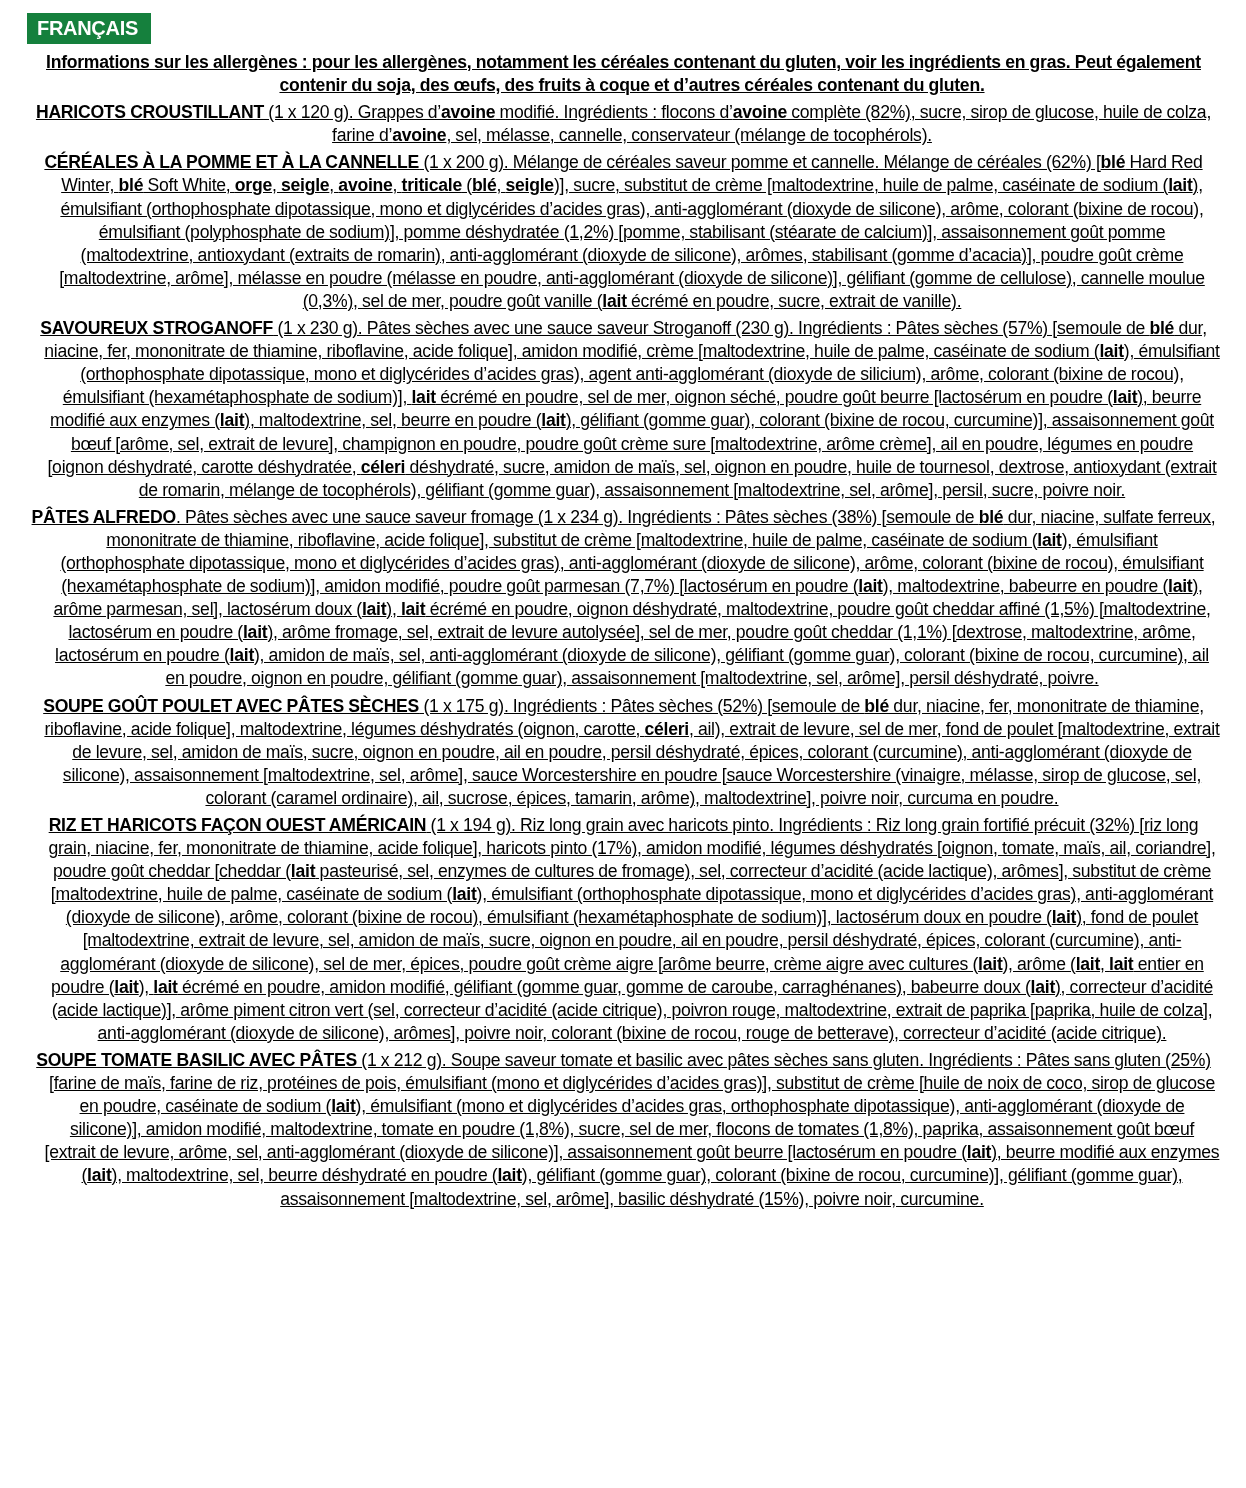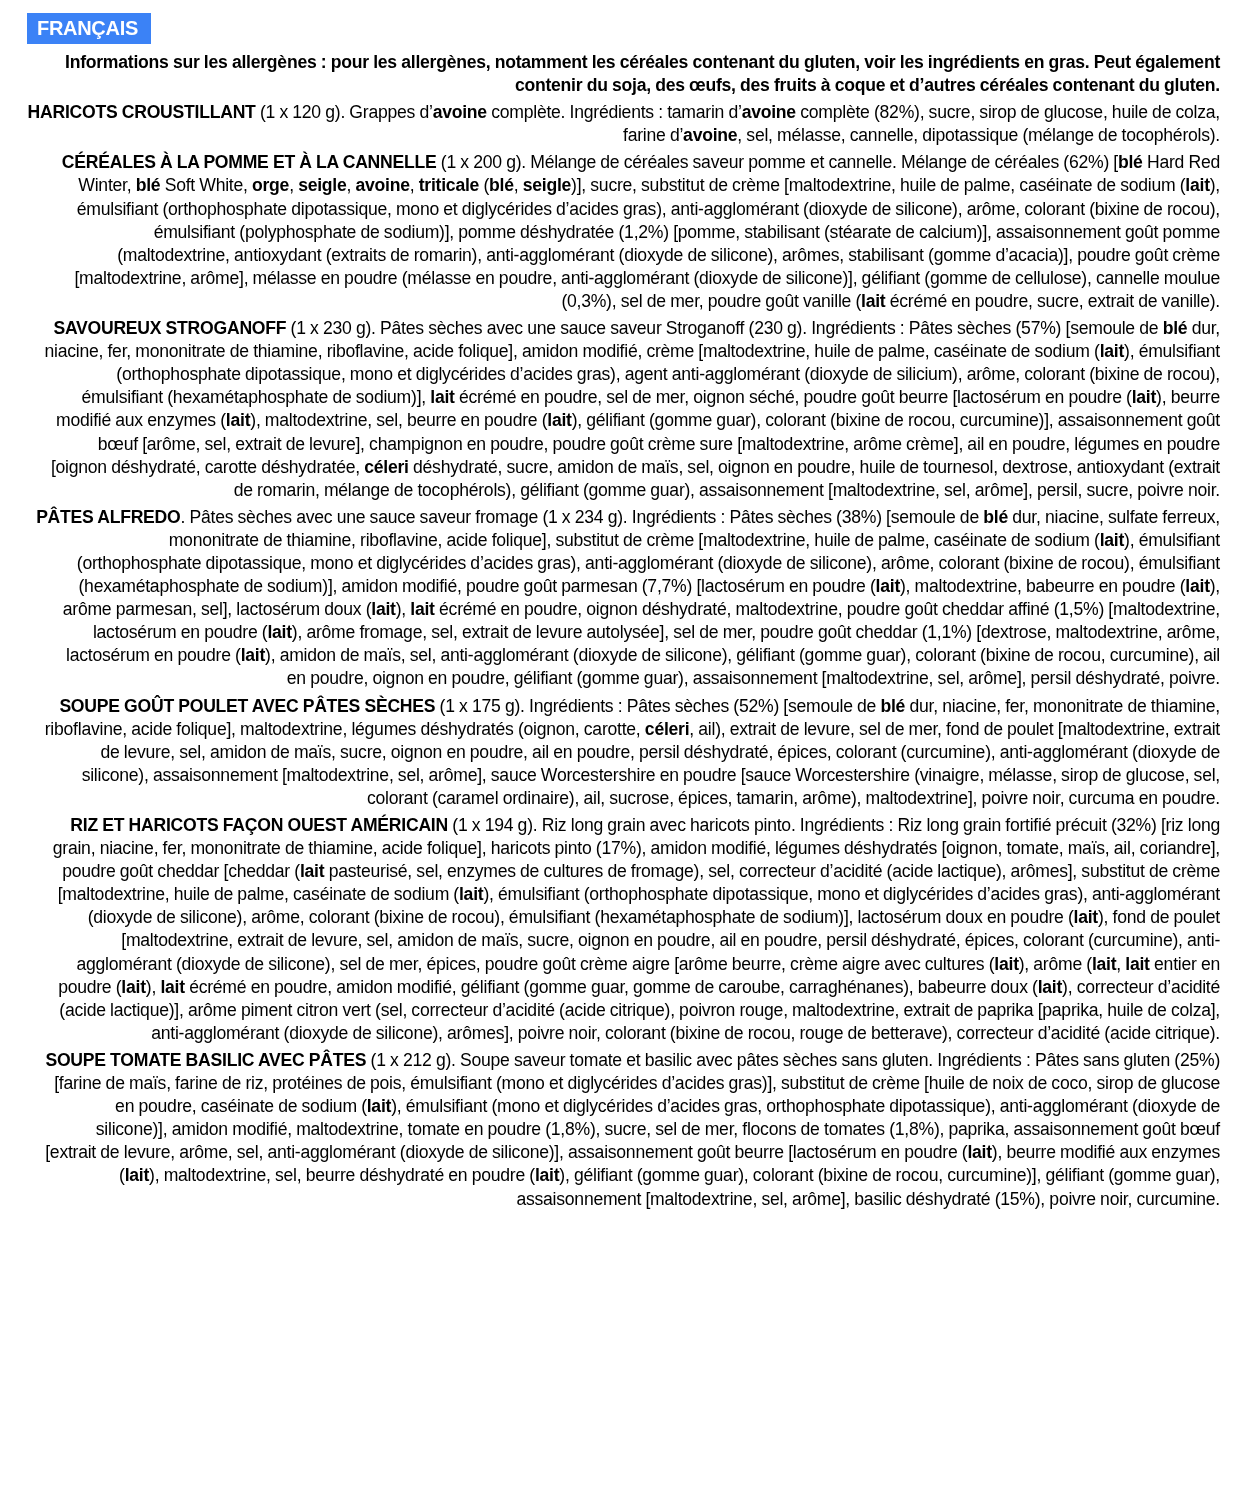--- a/index.html
+++ b/index.html
@@ -14,53 +14,54 @@
     font-family: "Liberation Sans", "DejaVu Sans", sans-serif;
     color: #000;
   }
   .page {
     box-sizing: border-box;
     width: 1246px;
     padding: 13px 26px 0 27px;
   }
   .lang-box {
     display: inline-block;
-    background: #3b82f6;
+    background: #15803d;
     color: #ffffff;
     font-weight: bold;
     font-size: 20px;
     line-height: 20px;
     letter-spacing: -0.3px;
     padding: 5px 13px 6px 10px;
     margin: 0 0 7px 0;
   }
   .para {
     margin: 0 0 4px 0;
     font-size: 17.6px;
     line-height: 23.1px;
     letter-spacing: -0.25px;
     padding-left: 17px;
     text-indent: -17px;
-    text-align: right;
+    text-align: center;
     word-spacing: -0.3px;
+    text-decoration: underline;
   }
   .para .b {
     font-weight: bold;
   }
 </style>
 </head>
 <body>
 
 <div class="page">
   <div class="lang-box">
     <span>FRANÇAIS</span>
   </div>
   <div>
       <p class="para"><span class="b">Informations sur les allergènes : pour les allergènes, notamment les céréales contenant du gluten, voir les ingrédients en gras. Peut également contenir du soja, des œufs, des fruits à coque et d’autres céréales contenant du gluten.</span></p>
-      <p class="para"><span class="b">HARICOTS CROUSTILLANT</span><span> (1 x 120 g). Grappes d’</span><span class="b">avoine</span><span> complète. Ingrédients : tamarin d’</span><span class="b">avoine</span><span> complète (82%), sucre, sirop de glucose, huile de colza, farine d’</span><span class="b">avoine</span><span>, sel, mélasse, cannelle, dipotassique (mélange de tocophérols).</span></p>
+      <p class="para"><span class="b">HARICOTS CROUSTILLANT</span><span> (1 x 120 g). Grappes d’</span><span class="b">avoine</span><span> modifié. Ingrédients : flocons d’</span><span class="b">avoine</span><span> complète (82%), sucre, sirop de glucose, huile de colza, farine d’</span><span class="b">avoine</span><span>, sel, mélasse, cannelle, conservateur (mélange de tocophérols).</span></p>
       <p class="para"><span class="b">CÉRÉALES À LA POMME ET À LA CANNELLE</span><span> (1 x 200 g). Mélange de céréales saveur pomme et cannelle. Mélange de céréales (62%) [</span><span class="b">blé</span><span> Hard Red Winter, </span><span class="b">blé</span><span> Soft White, </span><span class="b">orge</span><span>, </span><span class="b">seigle</span><span>, </span><span class="b">avoine</span><span>, </span><span class="b">triticale</span><span> (</span><span class="b">blé</span><span>, </span><span class="b">seigle</span><span>)], sucre, substitut de crème [maltodextrine, huile de palme, caséinate de sodium (</span><span class="b">lait</span><span>), émulsifiant (orthophosphate dipotassique, mono et diglycérides d’acides gras), anti-agglomérant (dioxyde de silicone), arôme, colorant (bixine de rocou), émulsifiant (polyphosphate de sodium)], pomme déshydratée (1,2%) [pomme, stabilisant (stéarate de calcium)], assaisonnement goût pomme (maltodextrine, antioxydant (extraits de romarin), anti-agglomérant (dioxyde de silicone), arômes, stabilisant (gomme d’acacia)], poudre goût crème [maltodextrine, arôme], mélasse en poudre (mélasse en poudre, anti-agglomérant (dioxyde de silicone)], gélifiant (gomme de cellulose), cannelle moulue (0,3%), sel de mer, poudre goût vanille (</span><span class="b">lait</span><span> écrémé en poudre, sucre, extrait de vanille).</span></p>
       <p class="para"><span class="b">SAVOUREUX STROGANOFF</span><span> (1 x 230 g). Pâtes sèches avec une sauce saveur Stroganoff (230 g). Ingrédients : Pâtes sèches (57%) [semoule de </span><span class="b">blé</span><span> dur, niacine, fer, mononitrate de thiamine, riboflavine, acide folique], amidon modifié, crème [maltodextrine, huile de palme, caséinate de sodium (</span><span class="b">lait</span><span>), émulsifiant (orthophosphate dipotassique, mono et diglycérides d’acides gras), agent anti-agglomérant (dioxyde de silicium), arôme, colorant (bixine de rocou), émulsifiant (hexamétaphosphate de sodium)], </span><span class="b">lait</span><span> écrémé en poudre, sel de mer, oignon séché, poudre goût beurre [lactosérum en poudre (</span><span class="b">lait</span><span>), beurre modifié aux enzymes (</span><span class="b">lait</span><span>), maltodextrine, sel, beurre en poudre (</span><span class="b">lait</span><span>), gélifiant (gomme guar), colorant (bixine de rocou, curcumine)], assaisonnement goût bœuf [arôme, sel, extrait de levure], champignon en poudre, poudre goût crème sure [maltodextrine, arôme crème], ail en poudre, légumes en poudre [oignon déshydraté, carotte déshydratée, </span><span class="b">céleri</span><span> déshydraté, sucre, amidon de maïs, sel, oignon en poudre, huile de tournesol, dextrose, antioxydant (extrait de romarin, mélange de tocophérols), gélifiant (gomme guar), assaisonnement [maltodextrine, sel, arôme], persil, sucre, poivre noir.</span></p>
       <p class="para"><span class="b">PÂTES ALFREDO</span><span>. Pâtes sèches avec une sauce saveur fromage (1 x 234 g). Ingrédients : Pâtes sèches (38%) [semoule de </span><span class="b">blé</span><span> dur, niacine, sulfate ferreux, mononitrate de thiamine, riboflavine, acide folique], substitut de crème [maltodextrine, huile de palme, caséinate de sodium (</span><span class="b">lait</span><span>), émulsifiant (orthophosphate dipotassique, mono et diglycérides d’acides gras), anti-agglomérant (dioxyde de silicone), arôme, colorant (bixine de rocou), émulsifiant (hexamétaphosphate de sodium)], amidon modifié, poudre goût parmesan (7,7%) [lactosérum en poudre (</span><span class="b">lait</span><span>), maltodextrine, babeurre en poudre (</span><span class="b">lait</span><span>), arôme parmesan, sel], lactosérum doux (</span><span class="b">lait</span><span>), </span><span class="b">lait</span><span> écrémé en poudre, oignon déshydraté, maltodextrine, poudre goût cheddar affiné (1,5%) [maltodextrine, lactosérum en poudre (</span><span class="b">lait</span><span>), arôme fromage, sel, extrait de levure autolysée], sel de mer, poudre goût cheddar (1,1%) [dextrose, maltodextrine, arôme, lactosérum en poudre (</span><span class="b">lait</span><span>), amidon de maïs, sel, anti-agglomérant (dioxyde de silicone), gélifiant (gomme guar), colorant (bixine de rocou, curcumine), ail en poudre, oignon en poudre, gélifiant (gomme guar), assaisonnement [maltodextrine, sel, arôme], persil déshydraté, poivre.</span></p>
       <p class="para"><span class="b">SOUPE GOÛT POULET AVEC PÂTES SÈCHES</span><span> (1 x 175 g). Ingrédients : Pâtes sèches (52%) [semoule de </span><span class="b">blé</span><span> dur, niacine, fer, mononitrate de thiamine, riboflavine, acide folique], maltodextrine, légumes déshydratés (oignon, carotte, </span><span class="b">céleri</span><span>, ail), extrait de levure, sel de mer, fond de poulet [maltodextrine, extrait de levure, sel, amidon de maïs, sucre, oignon en poudre, ail en poudre, persil déshydraté, épices, colorant (curcumine), anti-agglomérant (dioxyde de silicone), assaisonnement [maltodextrine, sel, arôme], sauce Worcestershire en poudre [sauce Worcestershire (vinaigre, mélasse, sirop de glucose, sel, colorant (caramel ordinaire), ail, sucrose, épices, tamarin, arôme), maltodextrine], poivre noir, curcuma en poudre.</span></p>
       <p class="para"><span class="b">RIZ ET HARICOTS FAÇON OUEST AMÉRICAIN</span><span> (1 x 194 g). Riz long grain avec haricots pinto. Ingrédients : Riz long grain fortifié précuit (32%) [riz long grain, niacine, fer, mononitrate de thiamine, acide folique], haricots pinto (17%), amidon modifié, légumes déshydratés [oignon, tomate, maïs, ail, coriandre], poudre goût cheddar [cheddar (</span><span class="b">lait</span><span> pasteurisé, sel, enzymes de cultures de fromage), sel, correcteur d’acidité (acide lactique), arômes], substitut de crème [maltodextrine, huile de palme, caséinate de sodium (</span><span class="b">lait</span><span>), émulsifiant (orthophosphate dipotassique, mono et diglycérides d’acides gras), anti-agglomérant (dioxyde de silicone), arôme, colorant (bixine de rocou), émulsifiant (hexamétaphosphate de sodium)], lactosérum doux en poudre (</span><span class="b">lait</span><span>), fond de poulet [maltodextrine, extrait de levure, sel, amidon de maïs, sucre, oignon en poudre, ail en poudre, persil déshydraté, épices, colorant (curcumine), anti-agglomérant (dioxyde de silicone), sel de mer, épices, poudre goût crème aigre [arôme beurre, crème aigre avec cultures (</span><span class="b">lait</span><span>), arôme (</span><span class="b">lait</span><span>, </span><span class="b">lait</span><span> entier en poudre (</span><span class="b">lait</span><span>), </span><span class="b">lait</span><span> écrémé en poudre, amidon modifié, gélifiant (gomme guar, gomme de caroube, carraghénanes), babeurre doux (</span><span class="b">lait</span><span>), correcteur d’acidité (acide lactique)], arôme piment citron vert (sel, correcteur d’acidité (acide citrique), poivron rouge, maltodextrine, extrait de paprika [paprika, huile de colza], anti-agglomérant (dioxyde de silicone), arômes], poivre noir, colorant (bixine de rocou, rouge de betterave), correcteur d’acidité (acide citrique).</span></p>
       <p class="para"><span class="b">SOUPE TOMATE BASILIC AVEC PÂTES</span><span> (1 x 212 g). Soupe saveur tomate et basilic avec pâtes sèches sans gluten. Ingrédients : Pâtes sans gluten (25%) [farine de maïs, farine de riz, protéines de pois, émulsifiant (mono et diglycérides d’acides gras)], substitut de crème [huile de noix de coco, sirop de glucose en poudre, caséinate de sodium (</span><span class="b">lait</span><span>), émulsifiant (mono et diglycérides d’acides gras, orthophosphate dipotassique), anti-agglomérant (dioxyde de silicone)], amidon modifié, maltodextrine, tomate en poudre (1,8%), sucre, sel de mer, flocons de tomates (1,8%), paprika, assaisonnement goût bœuf [extrait de levure, arôme, sel, anti-agglomérant (dioxyde de silicone)], assaisonnement goût beurre [lactosérum en poudre (</span><span class="b">lait</span><span>), beurre modifié aux enzymes (</span><span class="b">lait</span><span>), maltodextrine, sel, beurre déshydraté en poudre (</span><span class="b">lait</span><span>), gélifiant (gomme guar), colorant (bixine de rocou, curcumine)], gélifiant (gomme guar), assaisonnement [maltodextrine, sel, arôme], basilic déshydraté (15%), poivre noir, curcumine.</span></p>
     </div>
 </div>
 
 </body></html>

